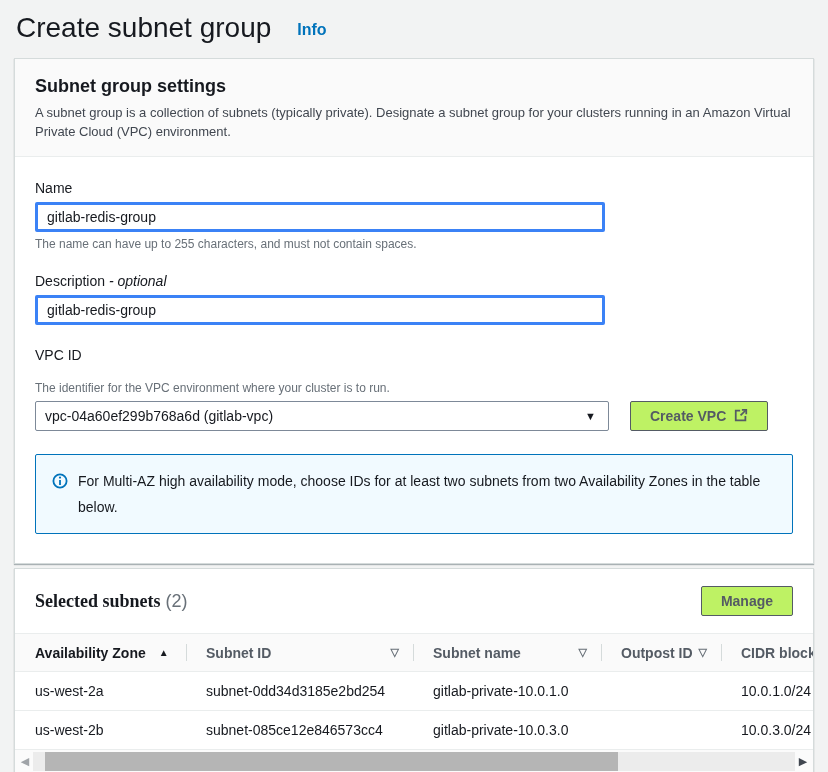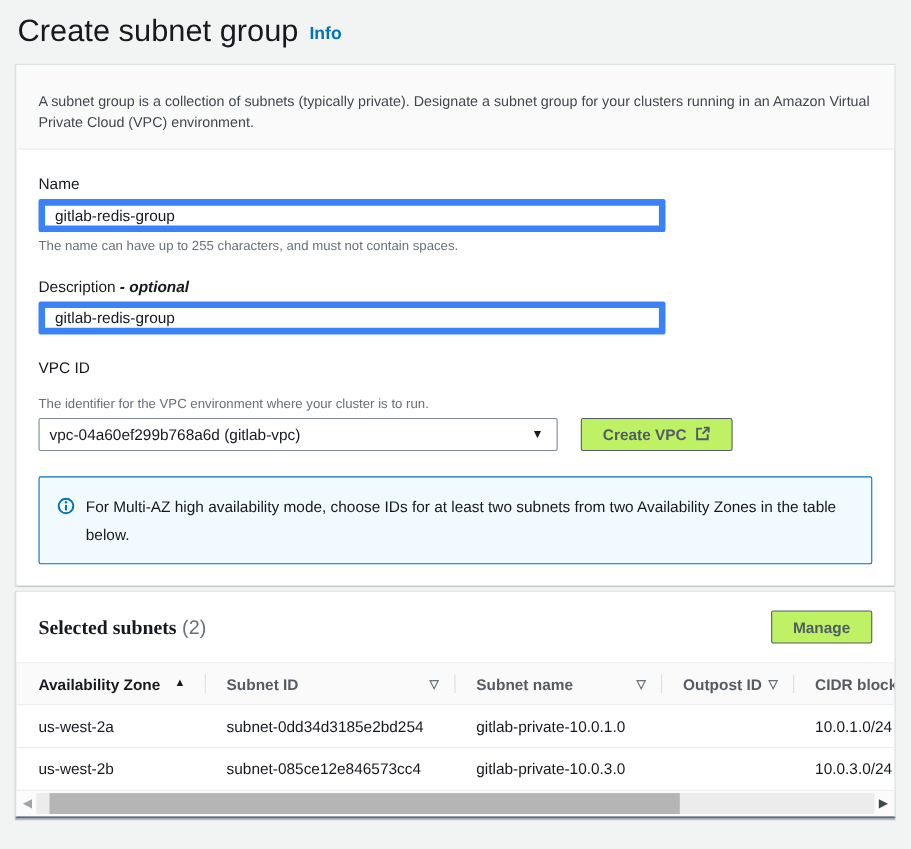--- a/index.html
+++ b/index.html
@@ -3,44 +3,44 @@
 <meta charset="utf-8">
 <style>
   * { margin:0; padding:0; box-sizing:border-box; }
   html,body { width:828px; height:772px; overflow:hidden; }
   body {
     background:#f2f3f3;
     font-family:"Liberation Sans", sans-serif;
     color:#16191f;
     font-size:14px;
   }
-  .page-header { padding:12px 20px 14px 16px; display:flex; align-items:baseline; gap:10px; }
+  .page-header { padding:12px 20px 14px 16px; display:flex; align-items:baseline; gap:26px; }
   .page-title { font-size:28px; font-weight:400; color:#16191f; letter-spacing:0; }
   .info-link { font-size:16px; font-weight:700; color:#0073bb; text-decoration:none; cursor:pointer; position:relative; top:-2px; }
 
   .card { width:800px; margin:0 14px; background:#fff; border:1px solid #d5dbdb; box-shadow:0 1px 1px rgba(0,28,36,.3); }
   .card.form-card { border-radius:0; }
   .card-header { background:#fafafa; padding:17px 20px 15px 20px; border-bottom:1px solid #eaeded; }
   .card-title { font-size:18px; font-weight:700; color:#16191f; }
   .card-desc { margin-top:6px; font-size:13px; line-height:19px; color:#414750; max-width:770px; }
 
-  .form-body { padding:23px 20px 19px 20px; }
+  .form-body { padding:23px 20px 29px 20px; }
   .field { margin-bottom:22px; }
   .field-label { font-size:14px; color:#16191f; display:block; }
-  .field-label .opt { font-style:italic;font-weight:bold; }
+  .field-label .opt { font-style:italic; }
   .field-help { font-size:12px; color:#687078; margin-top:5px; }
   .field-help.above { margin-top:18px; margin-bottom:6px; }
   .text-input {
     margin-top:6px; width:570px; height:30px; padding:4px 9px;
-    border:6px solid #3b82f6; border-radius:2px; background:#fff;
+    border:3px solid #3b82f6; border-radius:2px; background:#fff;
     font-family:"Liberation Sans", sans-serif; font-size:14px; color:#16191f;
   }
   .vpc-row { display:flex; align-items:flex-start; gap:21px; }
   .select-box {
-    width:472px; height:30px; border:1px solid #7d8998; border-radius:2px; background:#fff;
+    width:574px; height:30px; border:1px solid #7d8998; border-radius:2px; background:#fff;
     display:flex; align-items:center; justify-content:space-between; padding:0 12px 0 9px; cursor:pointer;
   }
   .select-caret { font-size:11px; color:#16191f; }
   .btn {
     height:30px; background:#bef264; border:1px solid #545b64; border-radius:2px;
     font-family:"Liberation Sans", sans-serif; font-size:14px; font-weight:700; color:#545b64;
     padding:0 19px; cursor:pointer; display:inline-flex; align-items:center; gap:8px; white-space:nowrap;
   }
   .ext-icon { display:inline-block; }
 
@@ -85,20 +85,21 @@
 </head>
 <body>
 
 <div class="page-header">
   <h1 class="page-title">Create subnet group</h1>
   <a class="info-link">Info</a>
 </div>
 
 <div class="card form-card">
   <div class="card-header">
+    <div class="card-title">Subnet group settings</div>
     <div class="card-desc">A subnet group is a collection of subnets (typically private). Designate a subnet group for your clusters running in an Amazon Virtual Private Cloud (VPC) environment.</div>
   </div>
   <div class="form-body">
 
     <div class="field">
       <label class="field-label">Name</label>
       <input class="text-input" type="text" value="gitlab-redis-group" style="">
       <div class="field-help">The name can have up to 255 characters, and must not contain spaces.</div>
     </div>
 

